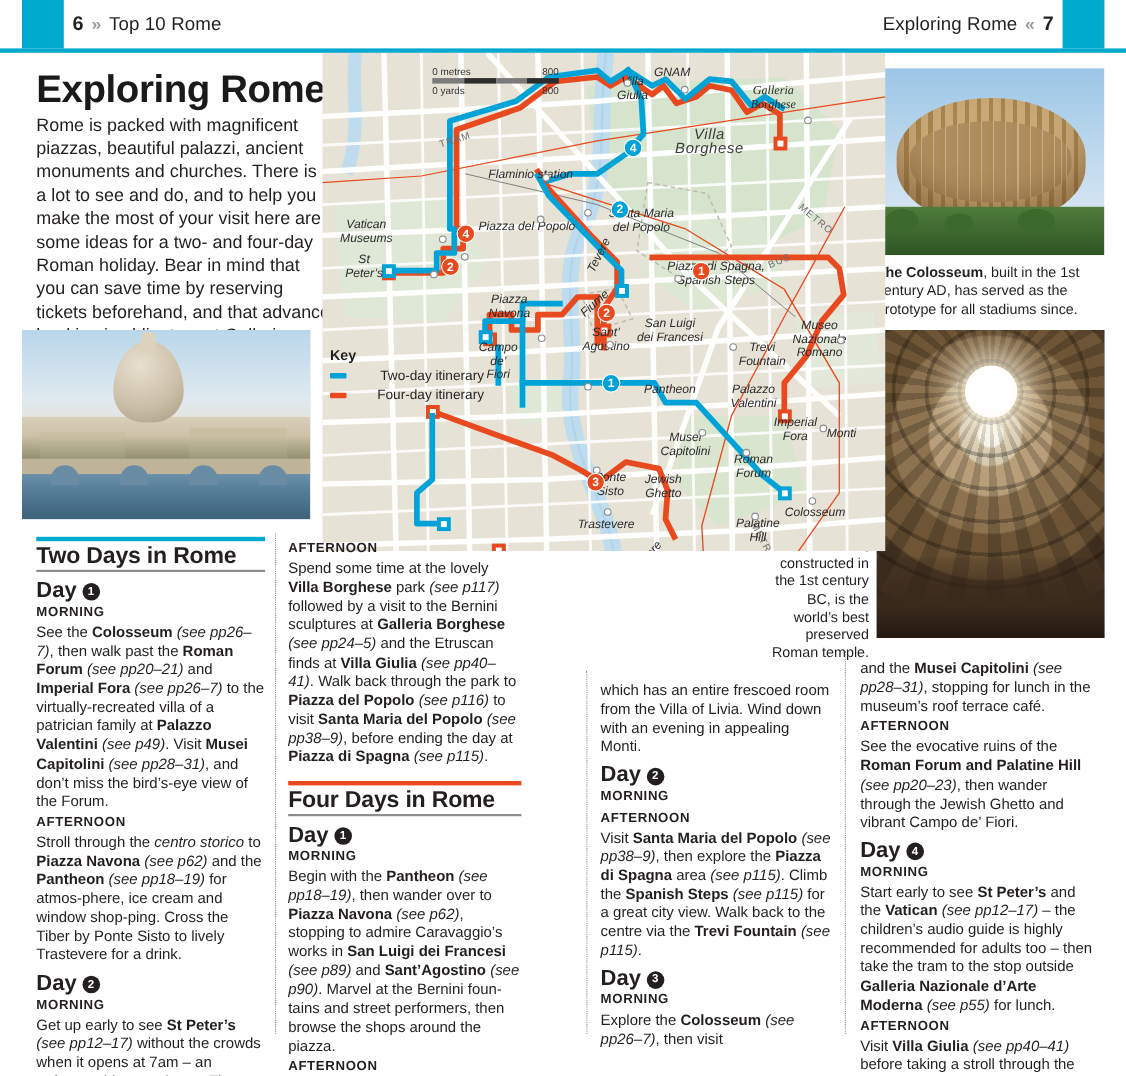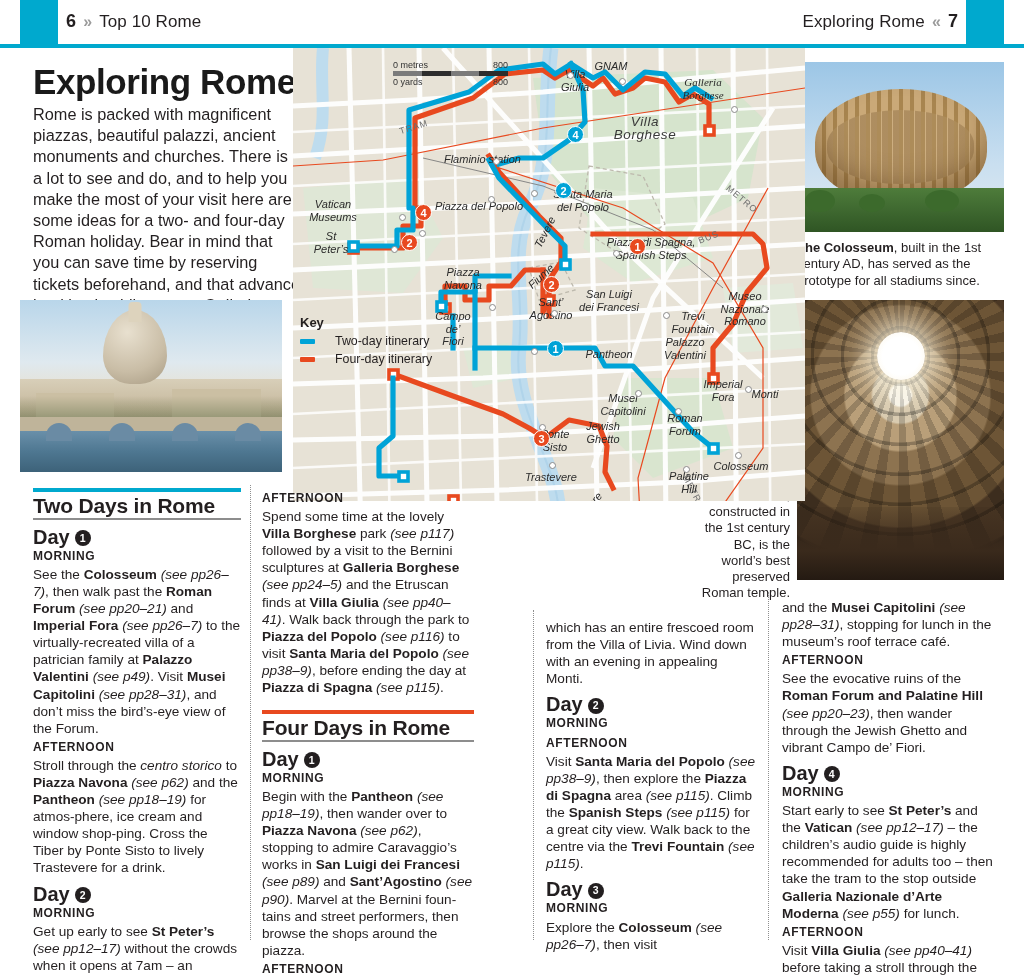--- a/index.html
+++ b/index.html
@@ -181,21 +181,21 @@
   .scalebar { position:absolute; left:100px; top:12px; width:115px; font-size:9px; color:#333; }
   .sb-row { display:flex; justify-content:space-between; }
   .sb-bars { display:flex; height:5px; margin:1px 0; }
   .sb-seg { flex:1; }
   .sb-a { background:#7b7b7b; }
   .sb-b { background:#2d2d2d; }
 
   
   .key-box { position:absolute; left:7px; top:267px; width:140px; font-size:12.4px; color:#231f20; }
   .key-title { font-weight:bold; font-size:13px; margin-bottom:4px; }
-  .key-row { display:flex; align-items:center; gap:20px; margin-bottom:3px; line-height:15px; }
+  .key-row { display:flex; align-items:center; gap:6px; margin-bottom:3px; line-height:15px;justify-content:space-between; }
   .key-swatch { width:15px; height:5px; border-radius:1px; flex:0 0 auto; }
   .key-note { position:absolute; left:21px; top:327px; width:150px; font-size:13.3px; line-height:16.6px; }
 
   
   .mlab {
     position:absolute; font-style: italic; font-size:11px; color:#2b2b2b;
     line-height:12.5px; white-space:nowrap;
   }
   .mlab.ctr { text-align:center; }
   .mlab.rt { text-align:right; }
@@ -480,27 +480,27 @@
         <div class="mlab ctr" style="left: 290px; top: 140px; transform: translateX(-50%);">Santa Maria<br>del Popolo</div>
         <div class="mlab rt" style="left: 230px; top: 152px; transform: translateX(-100%);">Piazza del Popolo</div>
         <div class="mlab ctr" style="left: 358px; top: 188px; transform: translateX(-50%);">Piazza di Spagna,<br>Spanish Steps</div>
         <div class="mlab ctr" style="left: 248px; top: 222px; transform: translateX(-50%) rotate(-42deg);">Fiume</div>
         <div class="mlab ctr" style="left: 252px; top: 178px; transform: translateX(-50%) rotate(-63deg);">Tevere</div>
         <div class="mlab ctr" style="left: 258px; top: 248px; transform: translateX(-50%);">Sant’<br>Agostino</div>
         <div class="mlab ctr" style="left: 316px; top: 240px; transform: translateX(-50%);">San Luigi<br>dei Francesi</div>
         <div class="mlab ctr" style="left: 400px; top: 262px; transform: translateX(-50%);">Trevi<br>Fountain</div>
         <div class="mlab ctr" style="left: 452px; top: 242px; transform: translateX(-50%);">Museo<br>Nazionale<br>Romano</div>
         <div class="mlab ctr" style="left: 316px; top: 300px; transform: translateX(-50%);">Pantheon</div>
-        <div class="mlab ctr" style="left: 392px; top: 288px; transform: translateX(-50%);">Palazzo<br>Valentini</div>
+        <div class="mlab ctr" style="left: 392px; top: 300px; transform: translateX(-50%);">Palazzo<br>Valentini</div>
         <div class="mlab ctr" style="left: 430px; top: 330px; transform: translateX(-50%);">Imperial<br>Fora</div>
         <div class="mlab ctr" style="left: 472px; top: 340px; transform: translateX(-50%);">Monti</div>
         <div class="mlab ctr" style="left: 330px; top: 344px; transform: translateX(-50%);">Musei<br>Capitolini</div>
         <div class="mlab ctr" style="left: 392px; top: 364px; transform: translateX(-50%);">Roman<br>Forum</div>
         <div class="mlab ctr" style="left: 262px; top: 380px; transform: translateX(-50%);">Ponte<br>Sisto</div>
-        <div class="mlab ctr" style="left: 310px; top: 372px; transform: translateX(-50%);">Jewish<br>Ghetto</div>
+        <div class="mlab ctr" style="left: 310px; top: 382px; transform: translateX(-50%);">Jewish<br>Ghetto</div>
         <div class="mlab ctr" style="left: 448px; top: 412px; transform: translateX(-50%);">Colosseum</div>
         <div class="mlab ctr" style="left: 396px; top: 422px; transform: translateX(-50%);">Palatine<br>Hill</div>
         <div class="mlab ctr" style="left: 258px; top: 423px; transform: translateX(-50%);">Trastevere</div>
         <div class="mlab ctr" style="left: 296px; top: 452px; transform: translateX(-50%) rotate(-48deg);">Tevere</div>
         <div class="mlab ctr" style="left: 262px; top: 488px; transform: translateX(-50%) rotate(-42deg);">Fiume</div>
         <div class="mlab ctr" style="left: 268px; top: 522px; transform: translateX(-50%);">Testaccio</div>
         <div class="mlab ctr" style="left: 300px; top: 545px; transform: translateX(-50%);">Porta San<br>Paolo station</div>
         <div class="mlab ctr" style="left: 368px; top: 545px; transform: translateX(-50%);">Piramide<br>station</div>
       </div>
 

